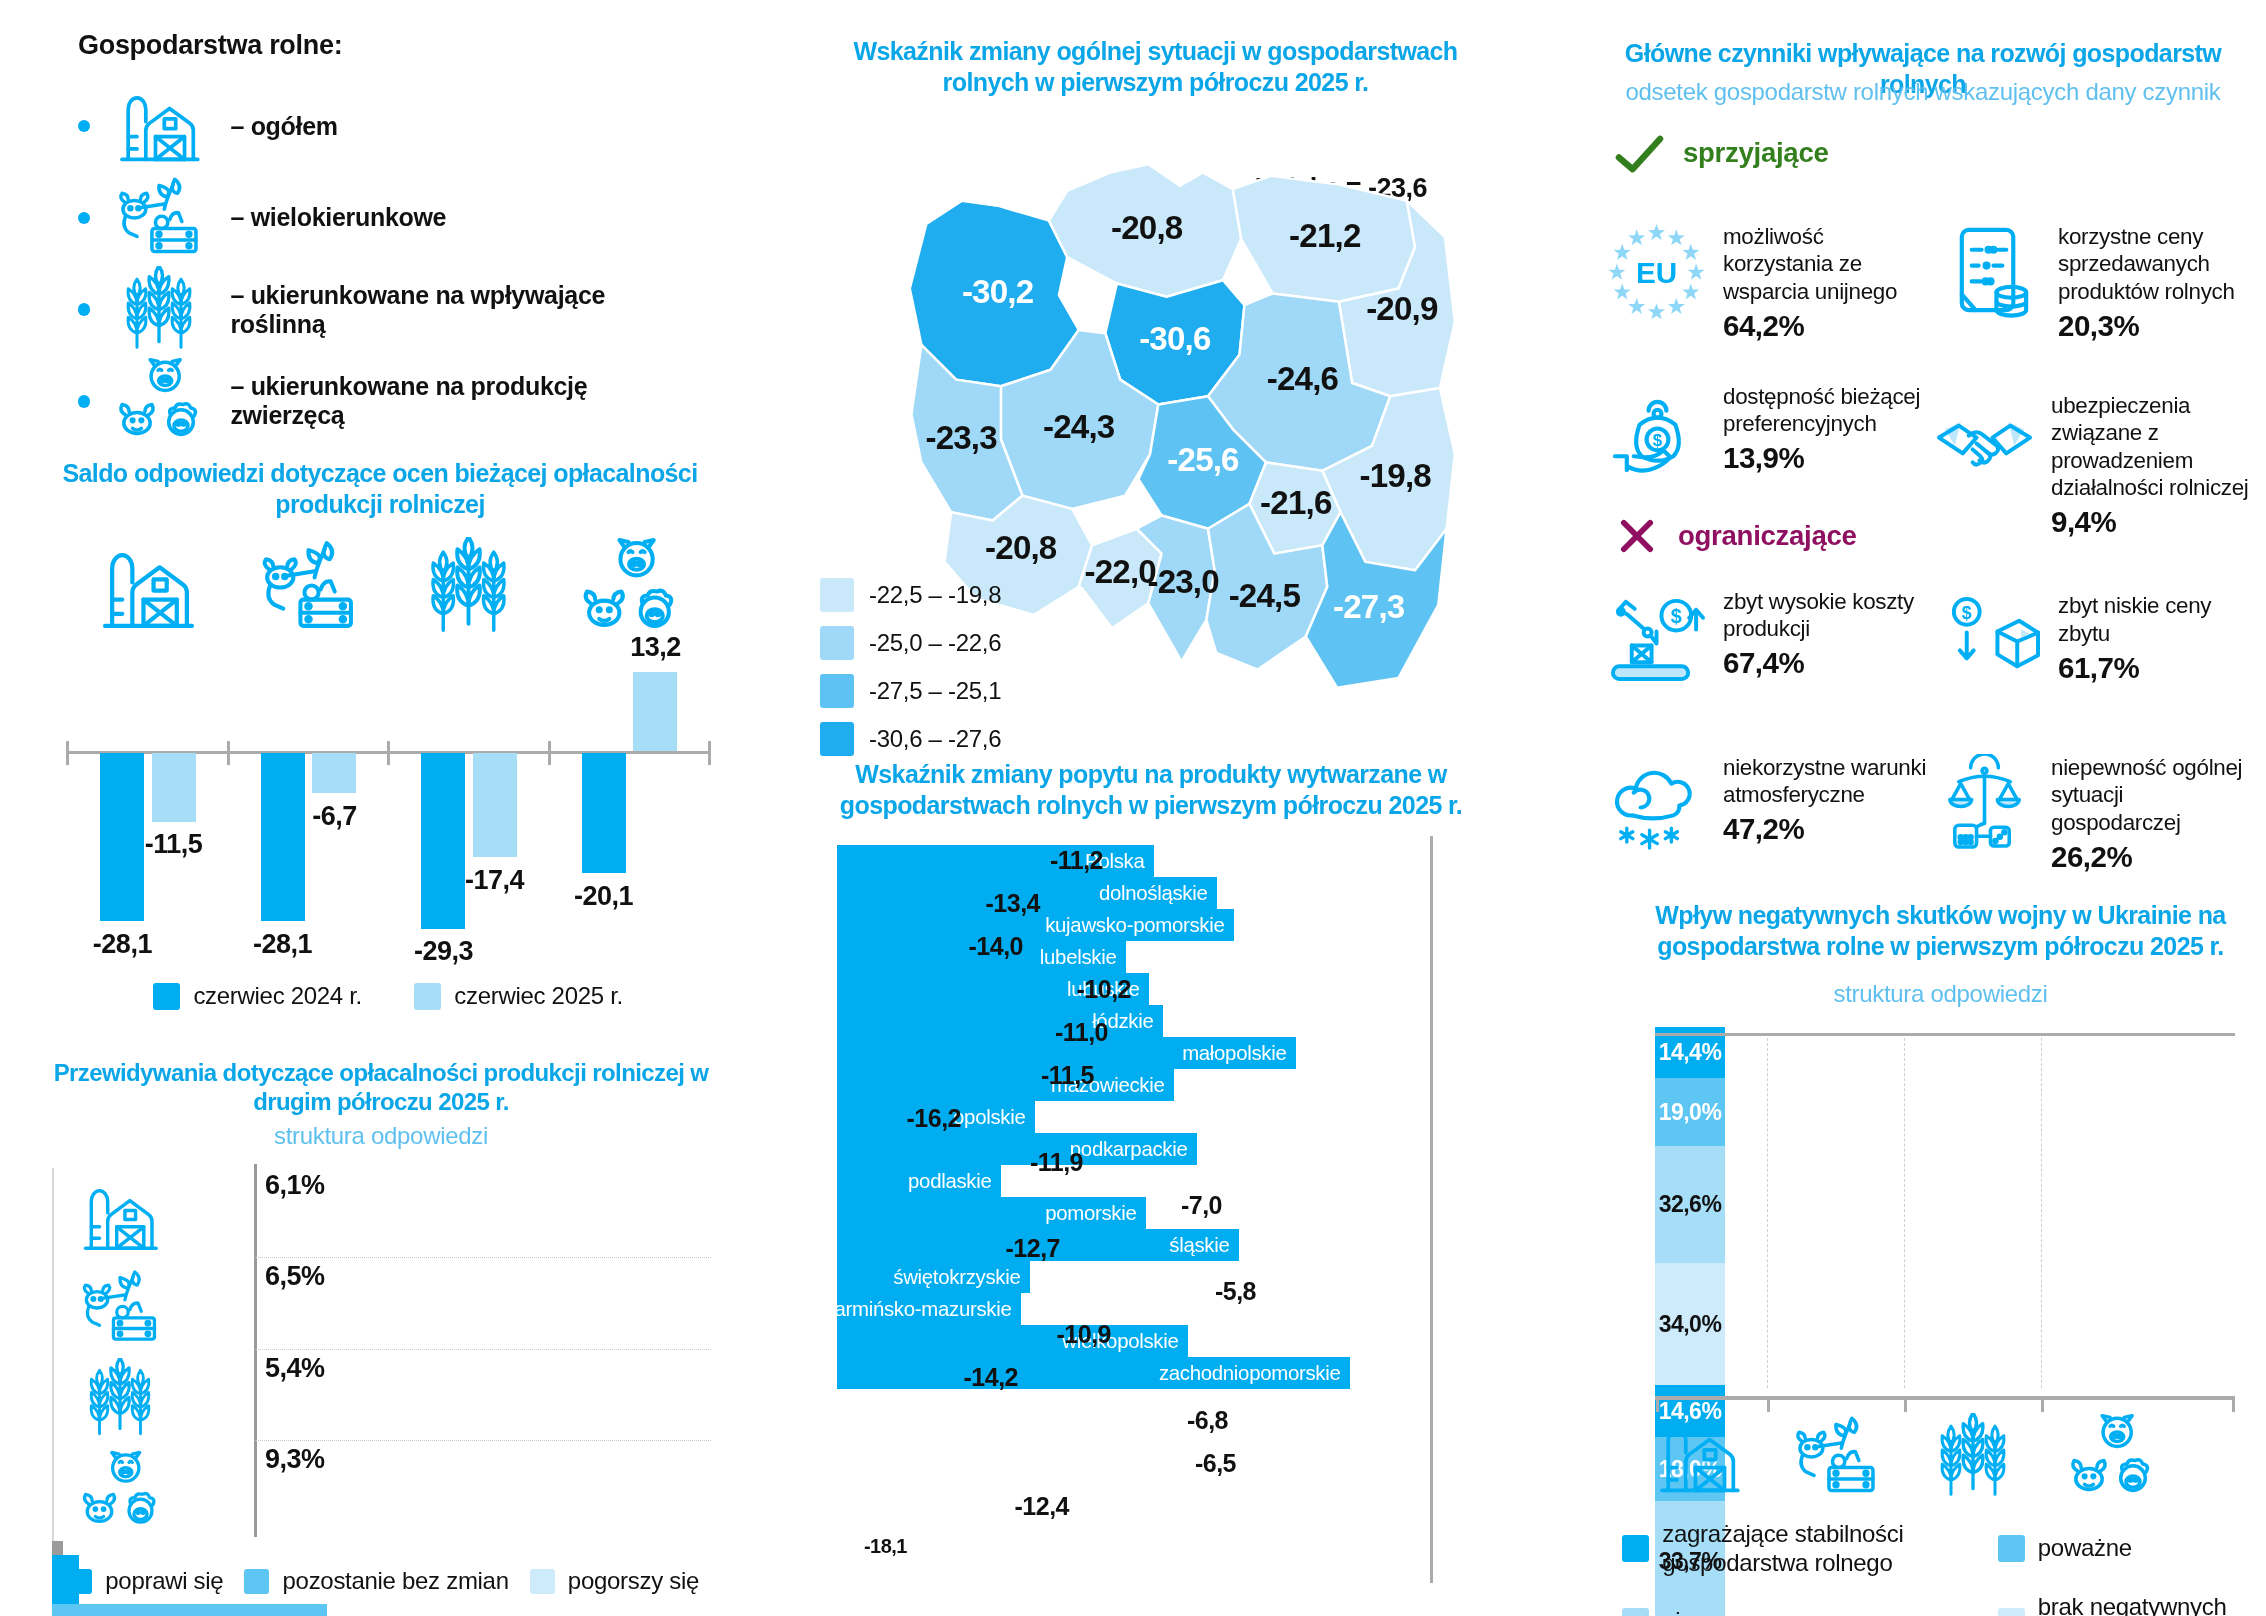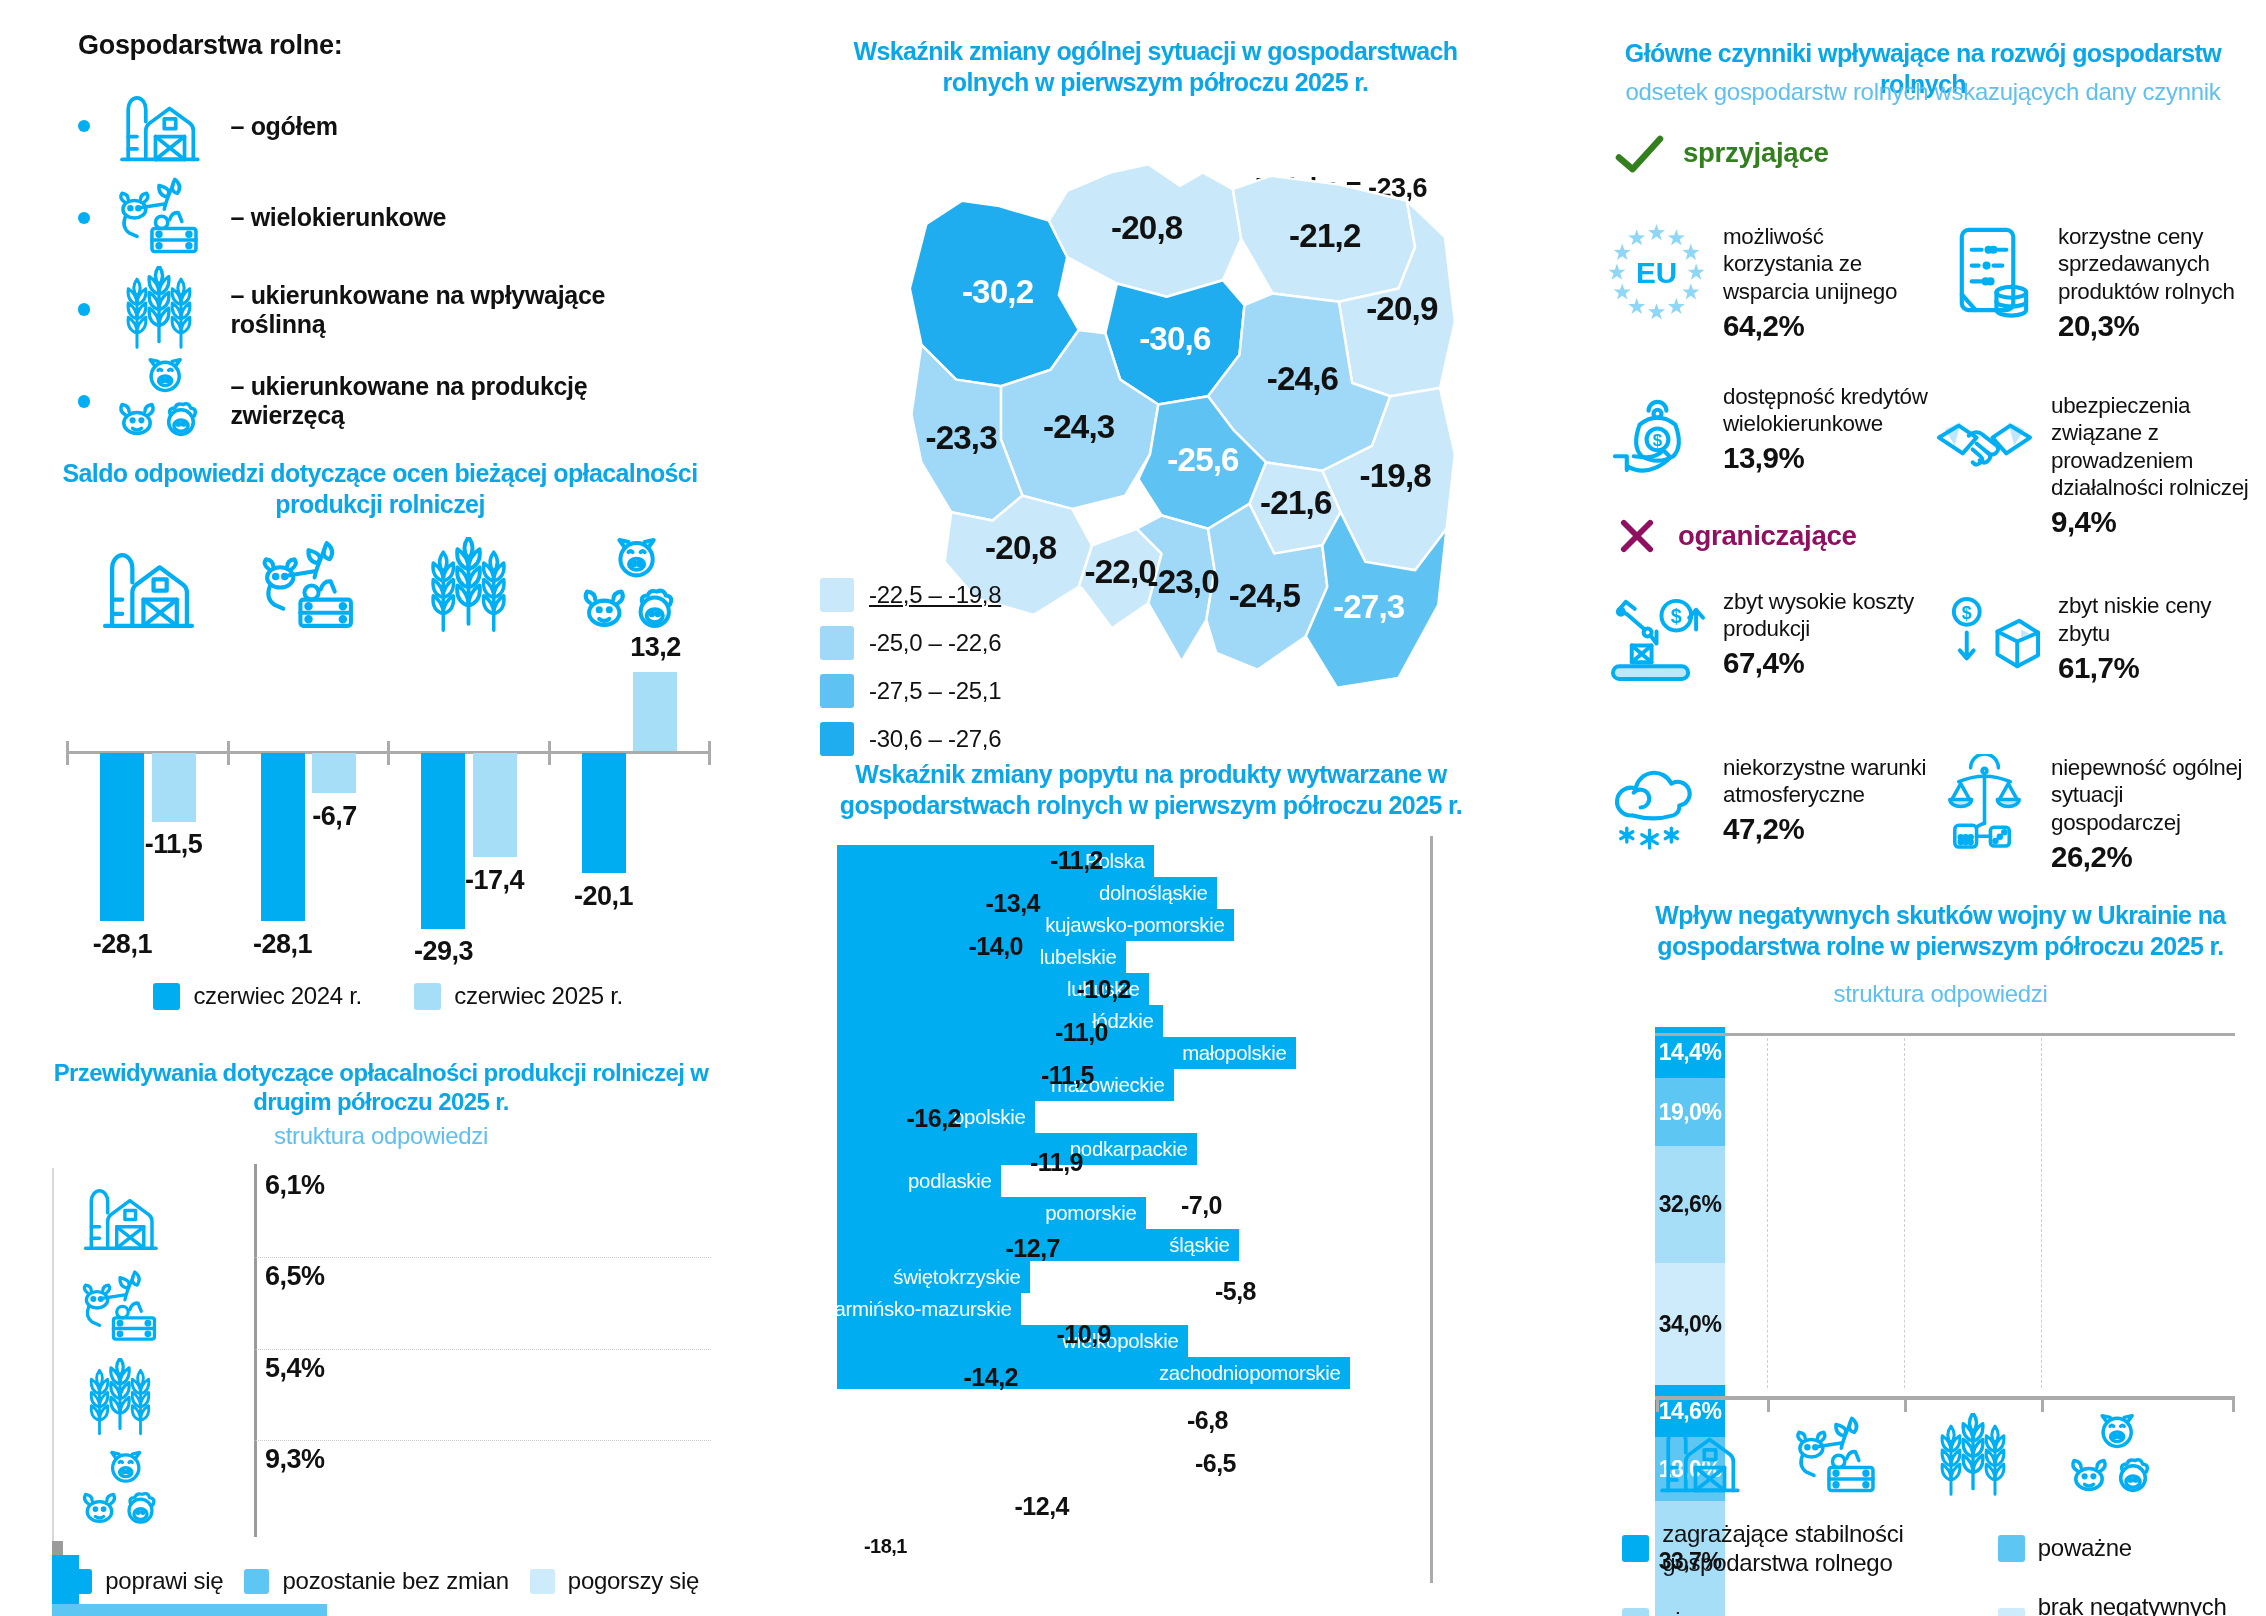--- a/index.html
+++ b/index.html
@@ -345,21 +345,21 @@
         <text x="372" y="546" class="map-label" fill="#111111">-23,0</text>
         <text x="508" y="450" class="map-label" fill="#111111">-21,6</text>
         <text x="470" y="562" class="map-label" fill="#111111">-24,5</text>
         <text x="596" y="576" class="map-label" fill="#FFFFFF">-27,3</text>
       </g>
   </svg>
 
   <div class="abs" id="map-legend" style="left:820px;top:571px;">
       <div style="display: flex; align-items: center; gap: 15px; height: 48px;">
         <div class="sq" style="width: 34px; height: 34px; background: rgb(201, 233, 250);"></div>
-        <div style="font-size: 24px; letter-spacing: -0.3px; text-decoration: underline;">-22,5 – -19,8</div>
+        <div style="font-size: 24px; letter-spacing: -0.3px;">-22,5 – -19,8</div>
       </div>
       <div style="display: flex; align-items: center; gap: 15px; height: 48px;">
         <div class="sq" style="width: 34px; height: 34px; background: rgb(159, 217, 247);"></div>
         <div style="font-size: 24px; letter-spacing: -0.3px;">-25,0 – -22,6</div>
       </div>
       <div style="display: flex; align-items: center; gap: 15px; height: 48px;">
         <div class="sq" style="width: 34px; height: 34px; background: rgb(94, 195, 242);"></div>
         <div style="font-size: 24px; letter-spacing: -0.3px;">-27,5 – -25,1</div>
       </div>
       <div style="display: flex; align-items: center; gap: 15px; height: 48px;">
@@ -504,21 +504,21 @@
           <svg viewBox="0 0 100 100" fill="none" stroke="currentColor" stroke-width="4.2" stroke-linecap="round" stroke-linejoin="round">
             <path d="M42,28 a9,9 0 0 1 18,0"></path>
             <circle cx="51" cy="31" r="4"></circle>
  <path d="M33,42 q18,-14 36,0 q8,22 -2,32 q-16,9 -32,0 q-10,-10 -2,-32 Z"></path>
             <circle cx="51" cy="57" r="11"></circle>
  <text x="51" y="64" font-size="17" font-weight="bold" fill="currentColor" stroke="none" text-anchor="middle">$</text>
  <path d="M8,74 h12 v14 M20,84 q14,8 28,2 q10,-4 16,-11 l-7,-7 q-8,8 -20,7 l-10,-1"></path>
           </svg>
         </div>
         <div>
-          <div class="f-txt">dostępność kredytów wielokierunkowe</div>
+          <div class="f-txt">dostępność bieżącej preferencyjnych</div>
           <div class="f-val">13,9%</div>
         </div>
       </div>
       <div class="factor" style="left: 328px; top: 190px;">
         <div class="f-icon icon">
           <svg viewBox="0 0 100 100" fill="none" stroke="currentColor" stroke-width="4" stroke-linecap="round" stroke-linejoin="round">
             <path d="M10,38 L26,30 L20,54 Z" fill="#BEE7FB" stroke="none"></path>
  <path d="M90,38 L74,30 L80,54 Z" fill="#BEE7FB" stroke="none"></path>
  <path d="M4,46 L24,34 L42,46 L28,62 Z"></path>
             <path d="M96,46 L76,34 L58,46 L72,62 Z"></path>

